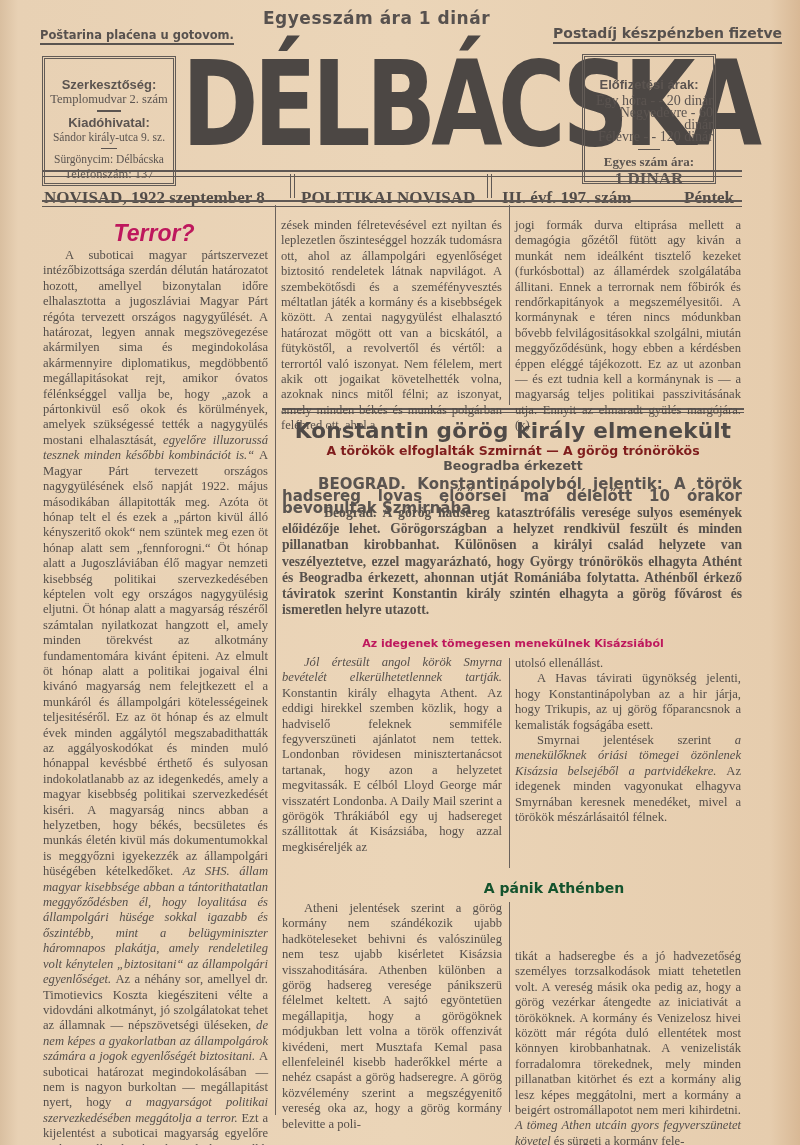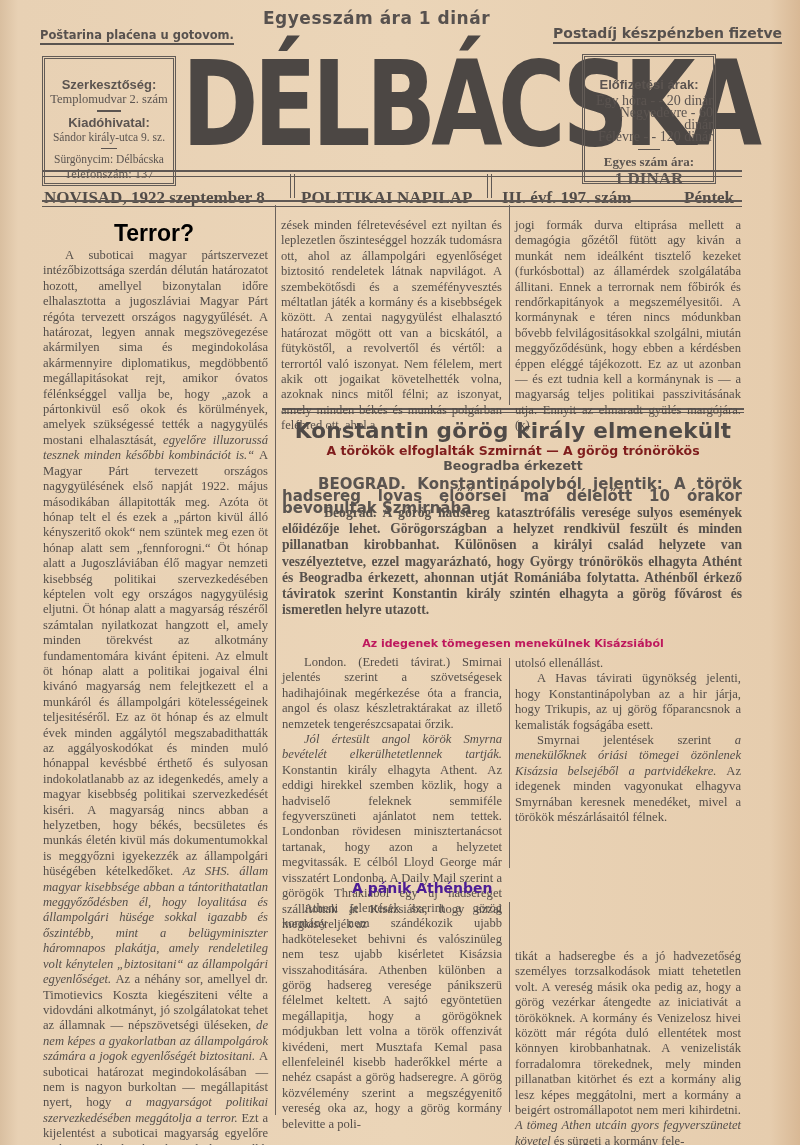--- a/index.html
+++ b/index.html
@@ -40,40 +40,40 @@
 
   .rule-double { position: absolute; height: 4px; border-top: 2px solid #5f5854; border-bottom: 1px solid #5f5854; }
   #dateline { left: 42px; top: 174px; width: 700px; height: 26px; font-family: "Liberation Serif", serif; font-weight: bold; color: #524c48; }
   #dateline span { position: absolute; top: 2px; font-size: 17px; margin-top: 12px; }
   .vsep { position: absolute; top: 0; width: 3px; height: 24px; border-left: 1px solid #5f5854; border-right: 1px solid #5f5854; }
 
   .col { position: absolute; font-size: 12.6px; line-height: 15.4px; text-align: justify; color: #544e4a; }
   .col p { margin: 0; text-indent: 22px; }
   .col p.noind { text-indent: 0; }
   .col em { font-style: italic; }
-  #terror-title { left: 40px; top: 220px; width: 228px; text-align: center; font-family: "Liberation Sans", sans-serif; font-weight: bold; font-size: 23px; color: #000000; }
+  #terror-title { left: 40px; top: 220px; width: 228px; text-align: center; font-family: "Liberation Sans", sans-serif; font-weight: bold; font-size: 23px; color: #be185d; font-style: italic; }
   #col1 { left: 43px; top: 248px; width: 225px; }
   #col2 { left: 281px; top: 218px; width: 221px; }
   #col3 { left: 515px; top: 218px; width: 226px; }
 
   .col-rule { position: absolute; width: 0; border-left: 1px solid #6a625c; }
 
   #konst-title { left: 282px; top: 418px; width: 462px; text-align: center; font-family: "DejaVu Sans", sans-serif; font-weight: bold; font-size: 21.5px; color: #4f4a47; letter-spacing: 0.2px; white-space: nowrap; }
   #konst-sub1 { left: 282px; top: 443px; width: 462px; text-align: center; font-family: "DejaVu Sans", sans-serif; font-weight: bold; font-size: 12.5px; color: #7f1d1d; white-space: nowrap; }
   #konst-sub2 { left: 282px; top: 458px; width: 462px; text-align: center; font-family: "DejaVu Sans", sans-serif; font-weight: bold; font-size: 12.5px; color: #55504c; }
   #konst-lead { left: 282px; top: 478px; width: 460px; font-family: "DejaVu Sans", sans-serif; font-weight: bold; font-size: 15px; line-height: 12px; color: #5a5450; text-align: justify; }
   #konst-lead .ind { padding-left: 36px; }
   #konst-body { left: 282px; top: 505px; width: 460px; font-size: 13.6px; line-height: 16.2px; font-weight: bold; color: #57514c; }
   #konst-body p { text-indent: 42px; }
   .right-note { display: inline-block; float: right; font-weight: normal; }
 
   #idegen-title { left: 282px; top: 637px; width: 462px; text-align: center; font-family: "DejaVu Sans", sans-serif; font-weight: bold; font-size: 11px; color: #be185d; white-space: nowrap; }
   #col-idegen-left { left: 282px; top: 655px; width: 220px; }
   #col-idegen-right { left: 515px; top: 656px; width: 226px; }
-  #panik-title { left: 282px; top: 880px; width: 462px; font-family: "DejaVu Sans", sans-serif; font-weight: bold; font-size: 14px; color: #4c1d95; padding-left: 70px; box-sizing: border-box; }
+  #panik-title { left: 288px; top: 880px; width: 462px; text-align: center; font-family: "DejaVu Sans", sans-serif; font-weight: bold; font-size: 14px; color: #14532d; padding-left: 70px; box-sizing: border-box; }
   #col-panik-left { left: 282px; top: 901px; width: 220px; }
   #col-panik-right { left: 515px; top: 901px; width: 226px; margin-top: 48px; }
 </style>
 </head>
 <body>
 
 <div class="abs topline" id="single-price">Egyesszám ára 1 dinár</div>
 <div class="abs topline" id="postage-left">Poštarina plaćena u gotovom.</div>
 <div class="abs topline" id="postage-right">Postadíj készpénzben fizetve</div>
 
@@ -97,21 +97,21 @@
   <div class="price-row">Félévre - -  120 dinár</div>
   <div class="sep" style="width:22px;border-top-width:1px;margin:6px auto 4px"></div>
   <div class="h" style="font-family:'Liberation Serif',serif">Egyes szám ára:</div>
   <div class="big">1 DINAR</div>
 </div>
 
 <div class="rule-double" style="left:42px; top:170px; width:700px;"></div>
 <div class="abs" id="dateline">
   <span style="left:2px">NOVISAD, 1922 szeptember 8 </span>
   <div class="vsep" style="left:248px"></div>
-  <span style="left:259px">POLITIKAI NAPILAP </span>
+  <span style="left:259px">POLITIKAI NOVISAD </span>
   <div class="vsep" style="left:445px"></div>
   <span style="left:460px">III. évf. 197. szám </span>
   <span style="left:642px">Péntek</span>
 </div>
 <div class="rule-double" style="left:42px; top:200px; width:700px;"></div>
 
 <div class="col-rule" style="left:275px; top:205px; height:910px;"></div>
 <div class="col-rule" style="left:509px; top:205px; height:200px;"></div>
 <div class="col-rule" style="left:509px; top:658px; height:210px;"></div>
 <div class="col-rule" style="left:509px; top:902px; height:210px;"></div>
@@ -145,21 +145,20 @@
 <div class="abs" id="konst-sub2">Beogradba érkezett</div>
 <div class="abs" id="konst-lead">
   <span class="ind">BEOGRAD. Konstantinápolyból jelentik: A török hadsereg lovas előőrsei ma délelőtt 10 órakor bevonultak Szmirnába.</span>
 </div>
 <div class="col" id="konst-body">
   <p>Beograd. A görög hadsereg katasztrófális veresége sulyos események előidézője lehet. Görögországban a helyzet rendkivül feszült és minden pillanatban kirobbanhat. Különösen a királyi család helyzete van veszélyeztetve, ezzel magyarázható, hogy György trónörökös elhagyta Athént és Beogradba érkezett, ahonnan utját Romániába folytatta. Athénből érkező táviratok szerint Konstantin király szintén elhagyta a görög fővárost és ismeretlen helyre utazott.</p>
 </div>
 
 <div class="abs" id="idegen-title">Az idegenek tömegesen menekülnek Kisázsiából</div>
 <div class="col" id="col-idegen-left">
-  <p>London. (Eredeti távirat.) Smirnai jelentés szerint a szövetségesek hadihajóinak megérkezése óta a francia, angol és olasz készletraktárakat az illető nemzetek tengerészcsapatai őrzik.</p>
   <p>
     <em>Jól értesült angol körök Smyrna bevételét elkerülhetetlennek tartják. </em>
     <span>Konstantin király elhagyta Athent. Az eddigi hirekkel szemben közlik, hogy a hadviselő feleknek semmiféle fegyverszüneti ajánlatot nem tettek. Londonban rövidesen minisztertanácsot tartanak, hogy azon a helyzetet megvitassák. E célból Lloyd George már visszatért Londonba. A Daily Mail szerint a görögök Thrákiából egy uj hadsereget szállitottak át Kisázsiába, hogy azzal megkiséreljék az</span>
   </p>
 </div>
 <div class="col" id="col-idegen-right">
   <p class="noind">utolsó ellenállást.</p>
   <p>A Havas távirati ügynökség jelenti, hogy Konstantinápolyban az a hir járja, hogy Trikupis, az uj görög főparancsnok a kemalisták fogságába esett.</p>
   <p>
     <span>Smyrnai jelentések szerint </span>

